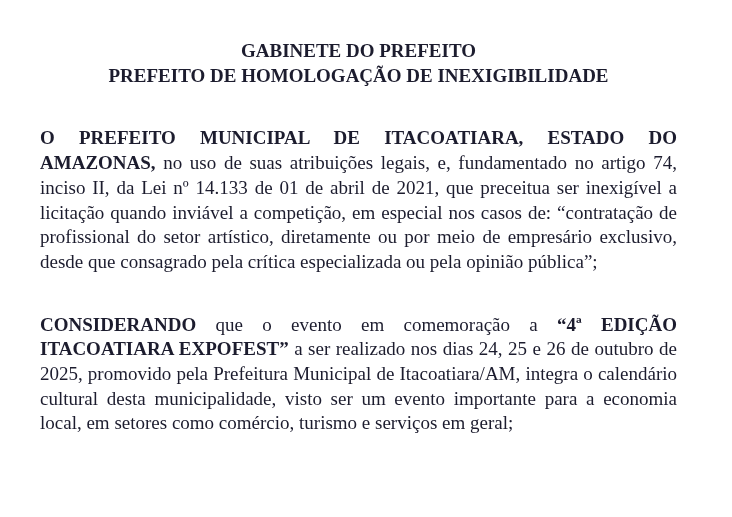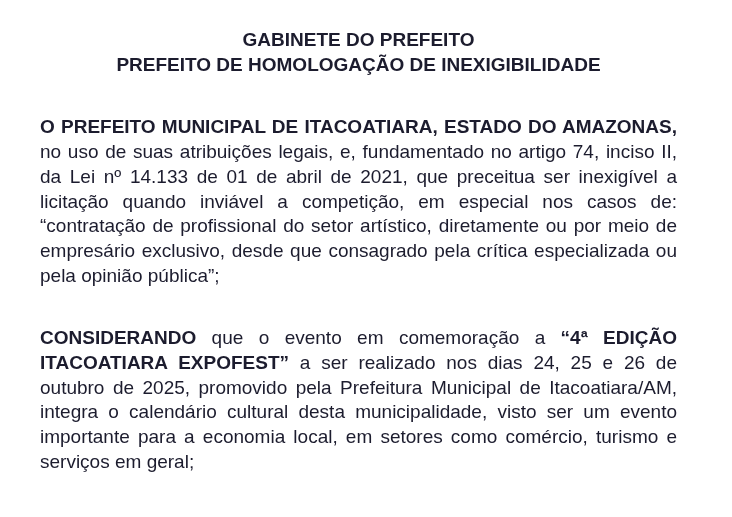--- a/index.html
+++ b/index.html
@@ -9,24 +9,24 @@
   body {
     width: 732px;
     height: 517px;
     background: var(--paper, #ffffff);
     overflow: hidden;
     position: relative;
   }
   .page {
     position: absolute;
     left: 40px;
-    top: 28px;
+    top: 39px;
     width: 637px;
     color: var(--ink, #1c1c2e);
-    font-family: Liberation Sans, sans-serif;
+    font-family: Liberation Serif, serif;
     font-size: 19px;
     line-height: 24.7px;
   }
   .doc-title {
     text-align: center;
     font-weight: bold;
     margin: 0 0 38px 0;
   }
   .para {
     text-align: justify;

